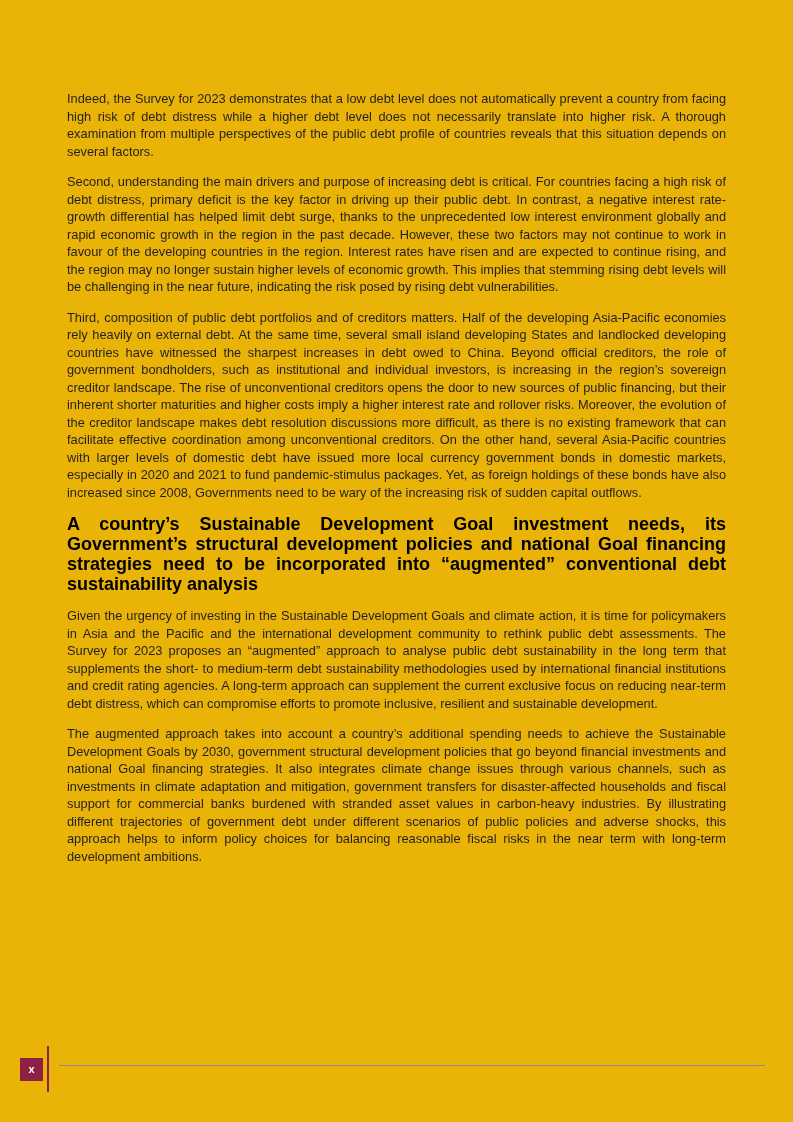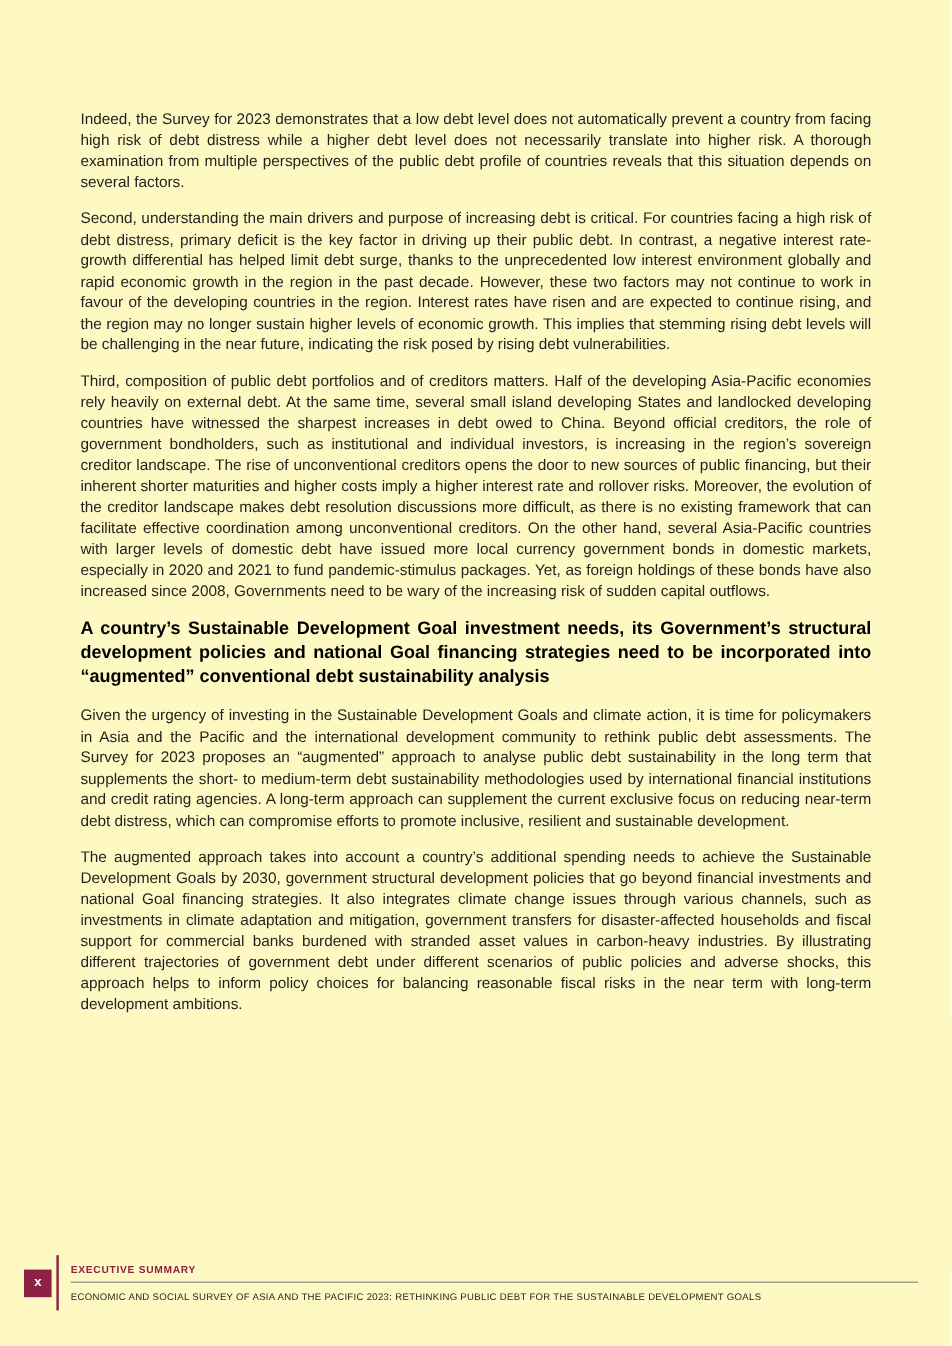--- a/index.html
+++ b/index.html
@@ -8,37 +8,37 @@
     height: 1122px;
     background: #ffffff;
     font-family: "Liberation Sans", sans-serif;
     color: #231f20;
     overflow: hidden;
   }
   .page {
     position: relative;
     width: 793px;
     height: 1122px;
-    background: #fef9c3;
+    background: #eab308;
   }
   .content {
     position: absolute;
     left: 67px;
     top: 90px;
     width: 659px;
   }
   .content p {
     font-size: 12.8px;
     line-height: 17.5px;
     text-align: justify;
     margin-bottom: 13px;
     color: #231f20;
   }
   .content h2 {
-    font-size: 15px;
+    font-size: 18px;
     line-height: 20px;
     font-weight: bold;
     color: #000000;
     text-align: justify;
     margin: 5px 0 13px 0;
   }
   .footer {
     position: absolute;
     top: 1046px;
     left: 0;
@@ -106,19 +106,17 @@
   </main>
 
   <footer class="footer">
     <div class="footer-left">
       <div class="page-badge">
         <span>x</span>
       </div>
       <div class="footer-vline"></div>
     </div>
     <div class="footer-right">
-      <div class="footer-section">EXECUTIVE SUMMARY</div>
       <div class="footer-hline"></div>
-      <div class="footer-pub">ECONOMIC AND SOCIAL SURVEY OF ASIA AND THE PACIFIC 2023: RETHINKING PUBLIC DEBT FOR THE SUSTAINABLE DEVELOPMENT GOALS</div>
     </div>
   </footer>
 
 </div>
 
 </body></html>

